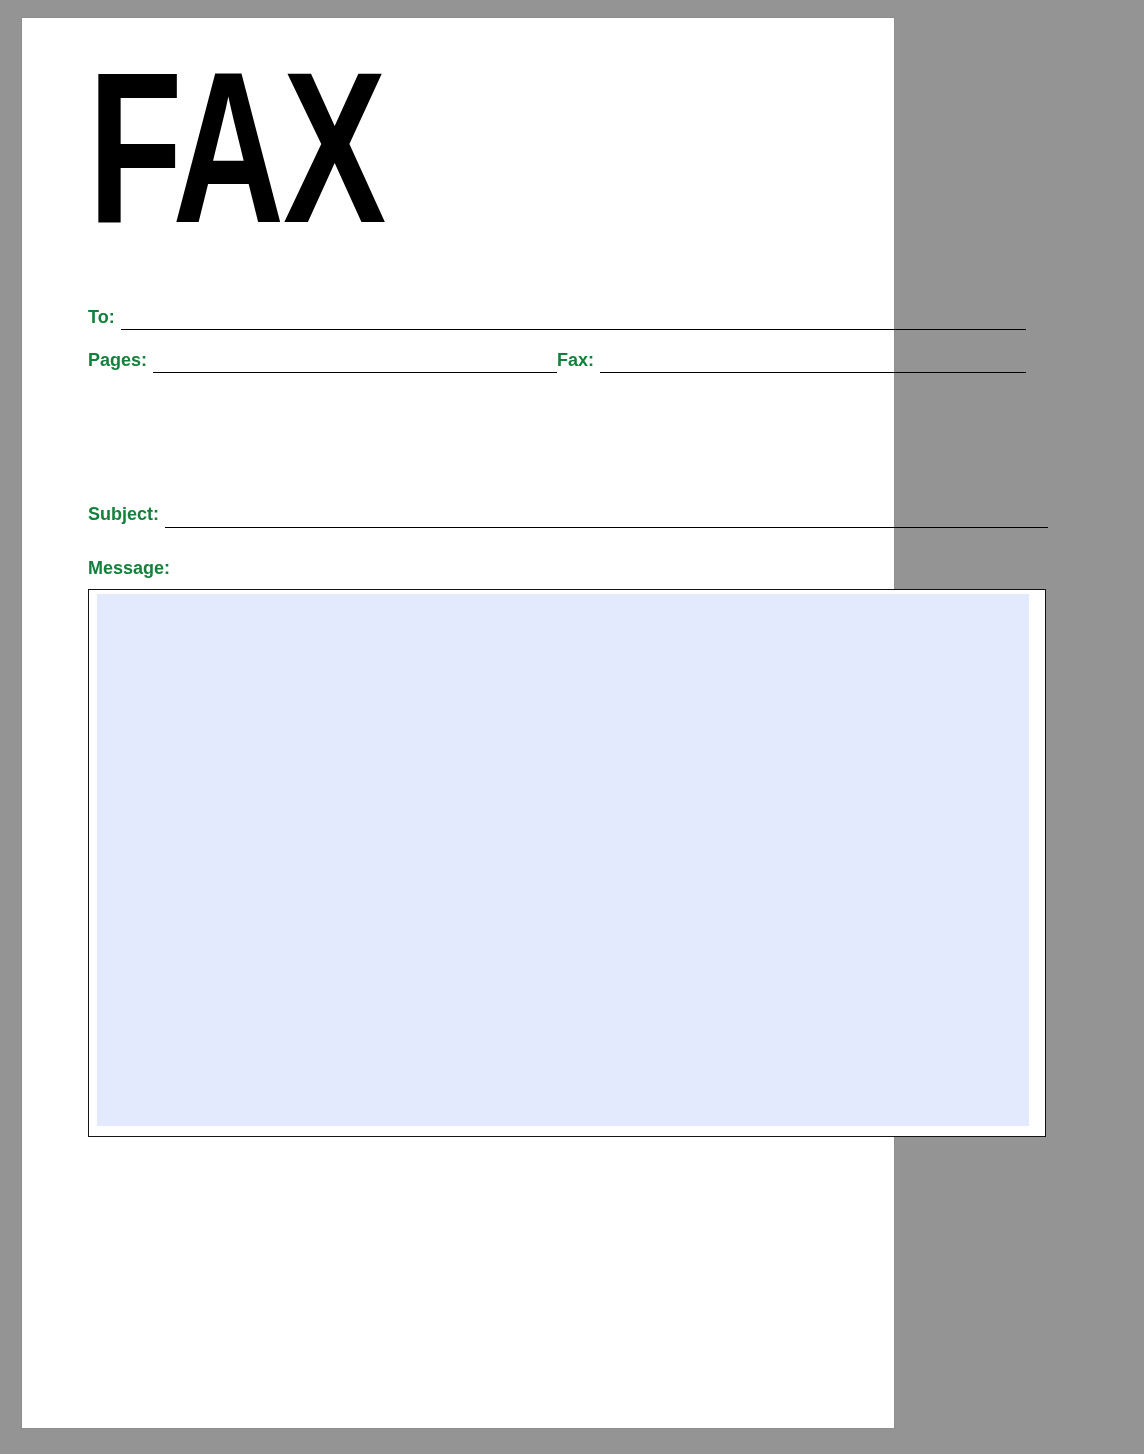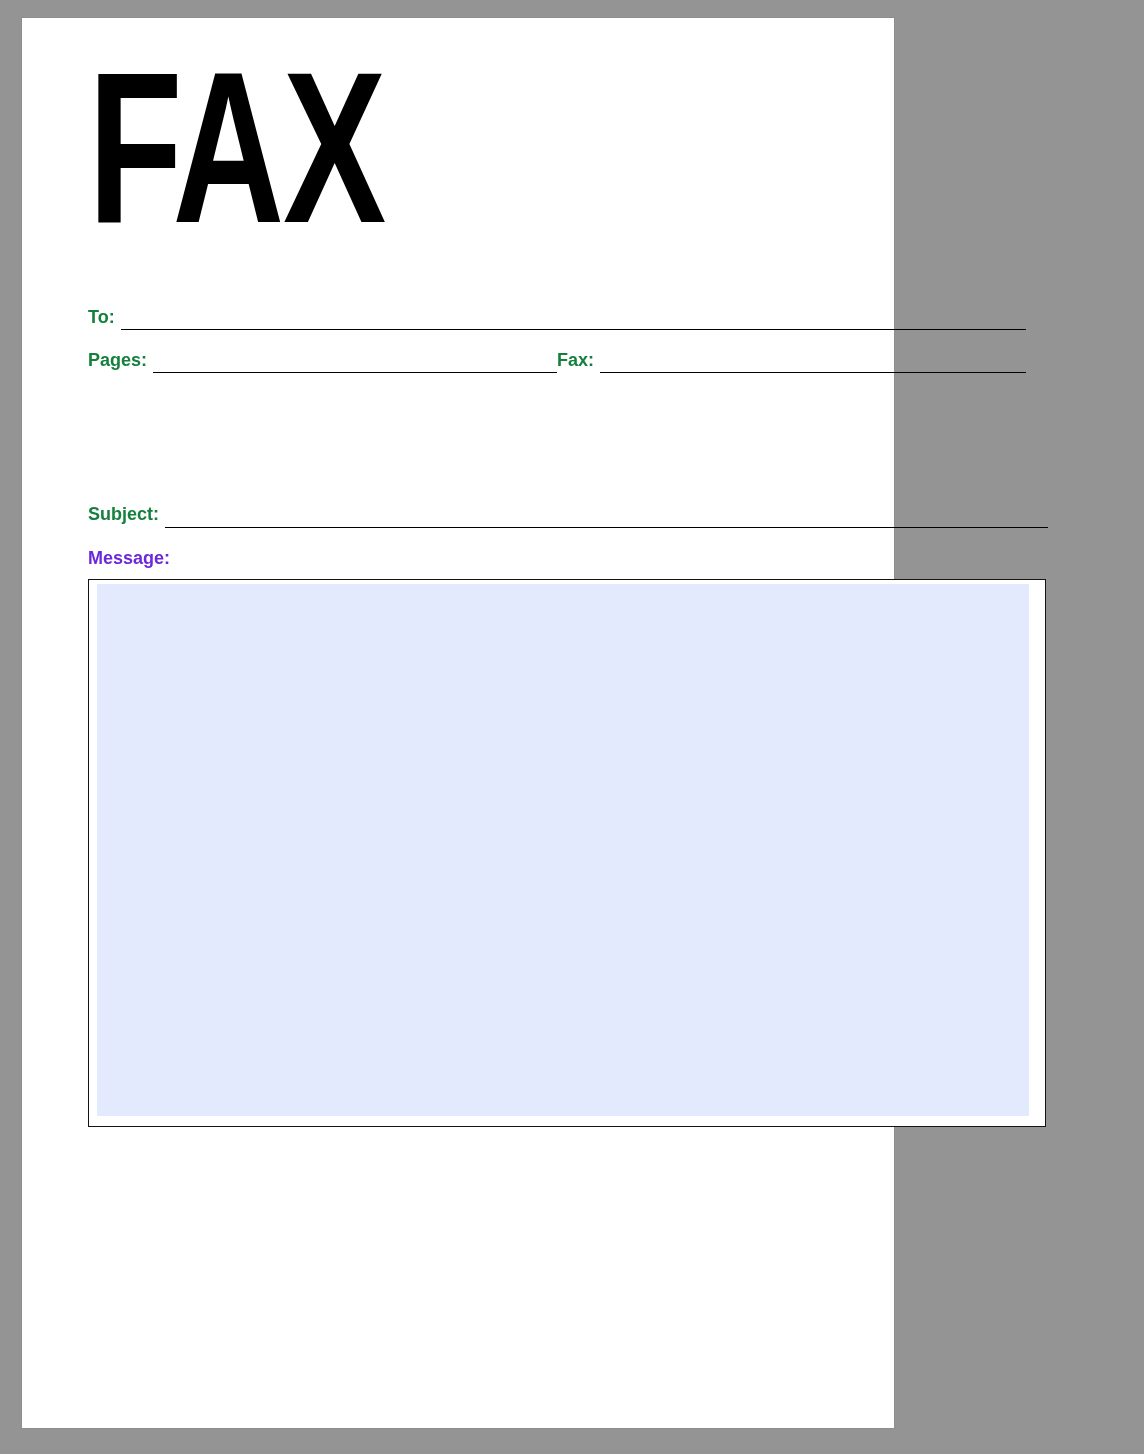--- a/index.html
+++ b/index.html
@@ -83,22 +83,22 @@
   .subject-row {
     display: flex;
     align-items: center;
     width: 960px;
     margin-bottom: 18px;
   }
   .subject-row .field-line { margin-left: 6px; }
   .message-label {
     font-size: 18px;
     font-weight: bold;
-    color: #6d28d9;
-    margin-top: 20px;
+    color: #15803d;
+    margin-top: 30px;
     margin-bottom: 10px;
   }
   .message-box {
     width: 958px;
     height: 548px;
     border: 1.5px solid #141414;
     background: #ffffff;
     box-sizing: border-box;
     position: relative;
   }

